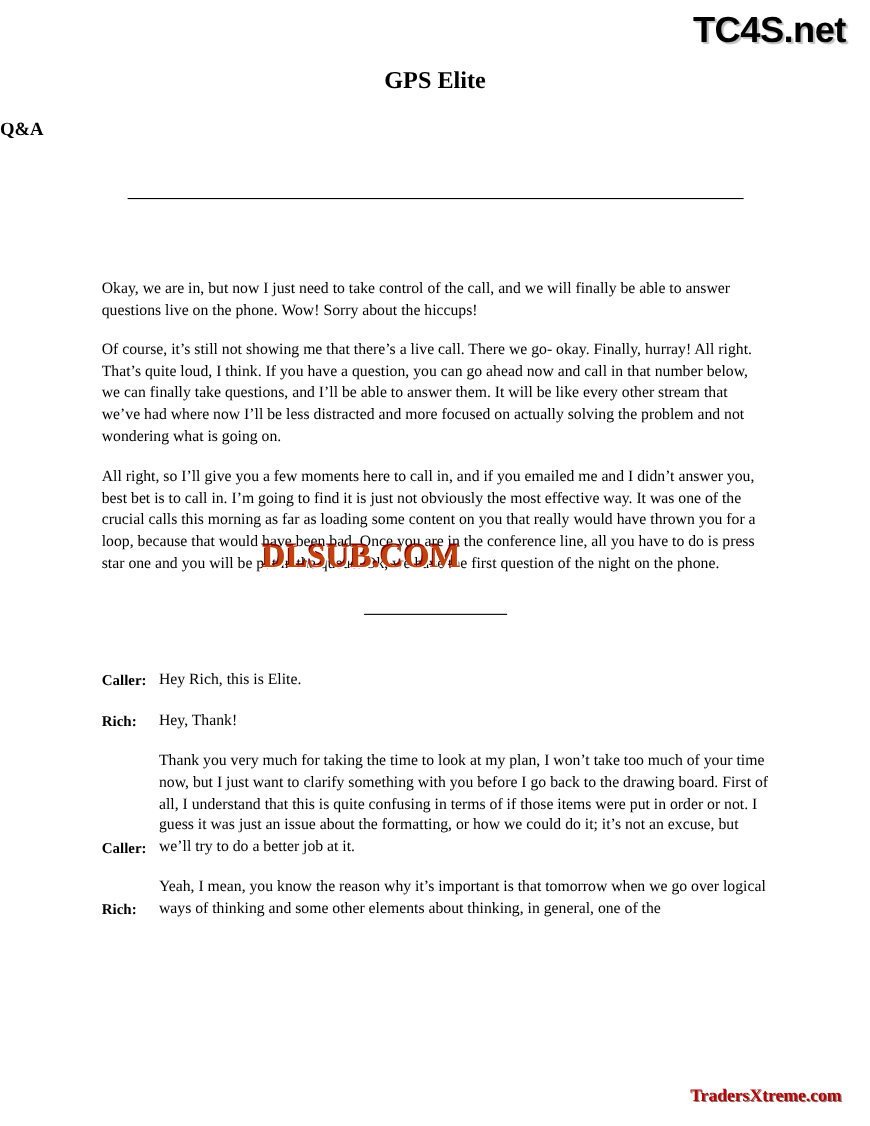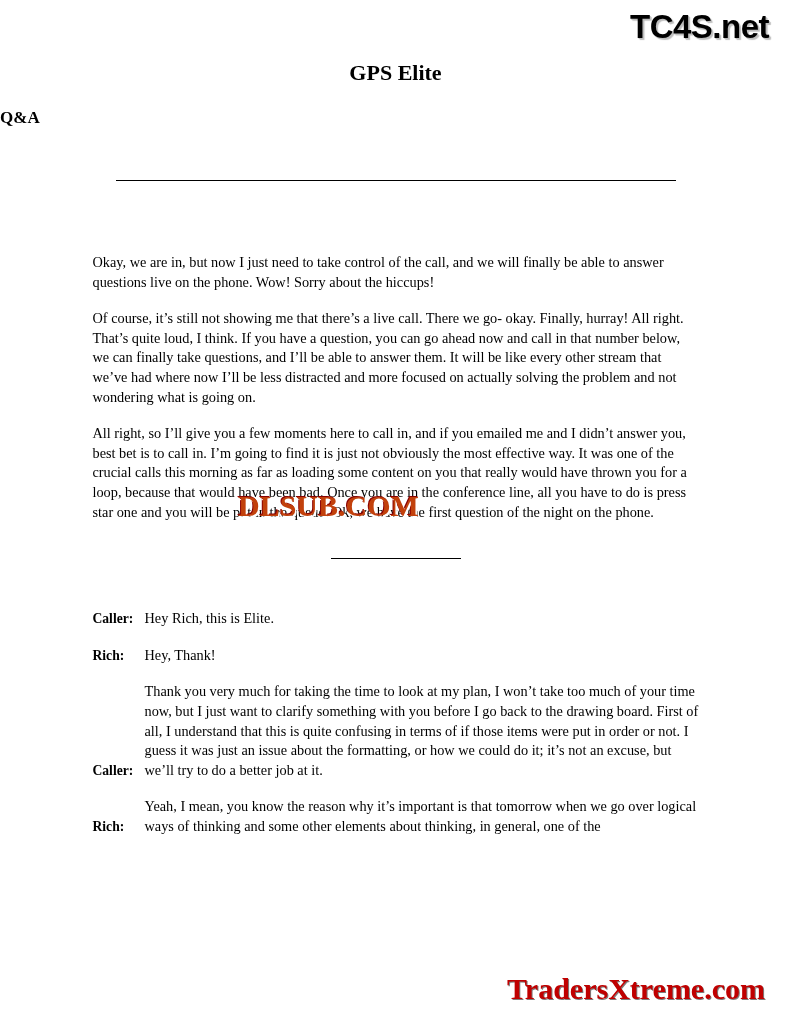--- a/index.html
+++ b/index.html
@@ -30,21 +30,21 @@
     color: #000000;
     letter-spacing: -0.5px;
     text-shadow: 1px 1px 0 #bdbdbd, 2px 2px 1px rgba(0,0,0,0.25);
   }
   .watermark-bottom {
     position: absolute;
     bottom: 18px;
     right: 26px;
     font-family: "Liberation Serif", serif;
     font-weight: bold;
-    font-size: 30px;
+    font-size: 16px;
     color: #c00000;
     text-shadow: 1px 1px 0 #7d7d7d;
   }
   .doc-title {
     text-align: center;
     font-family: "Liberation Serif", serif;
     font-weight: bold;
     font-size: 22px;
     margin: 0;
     padding-top: 60px;

